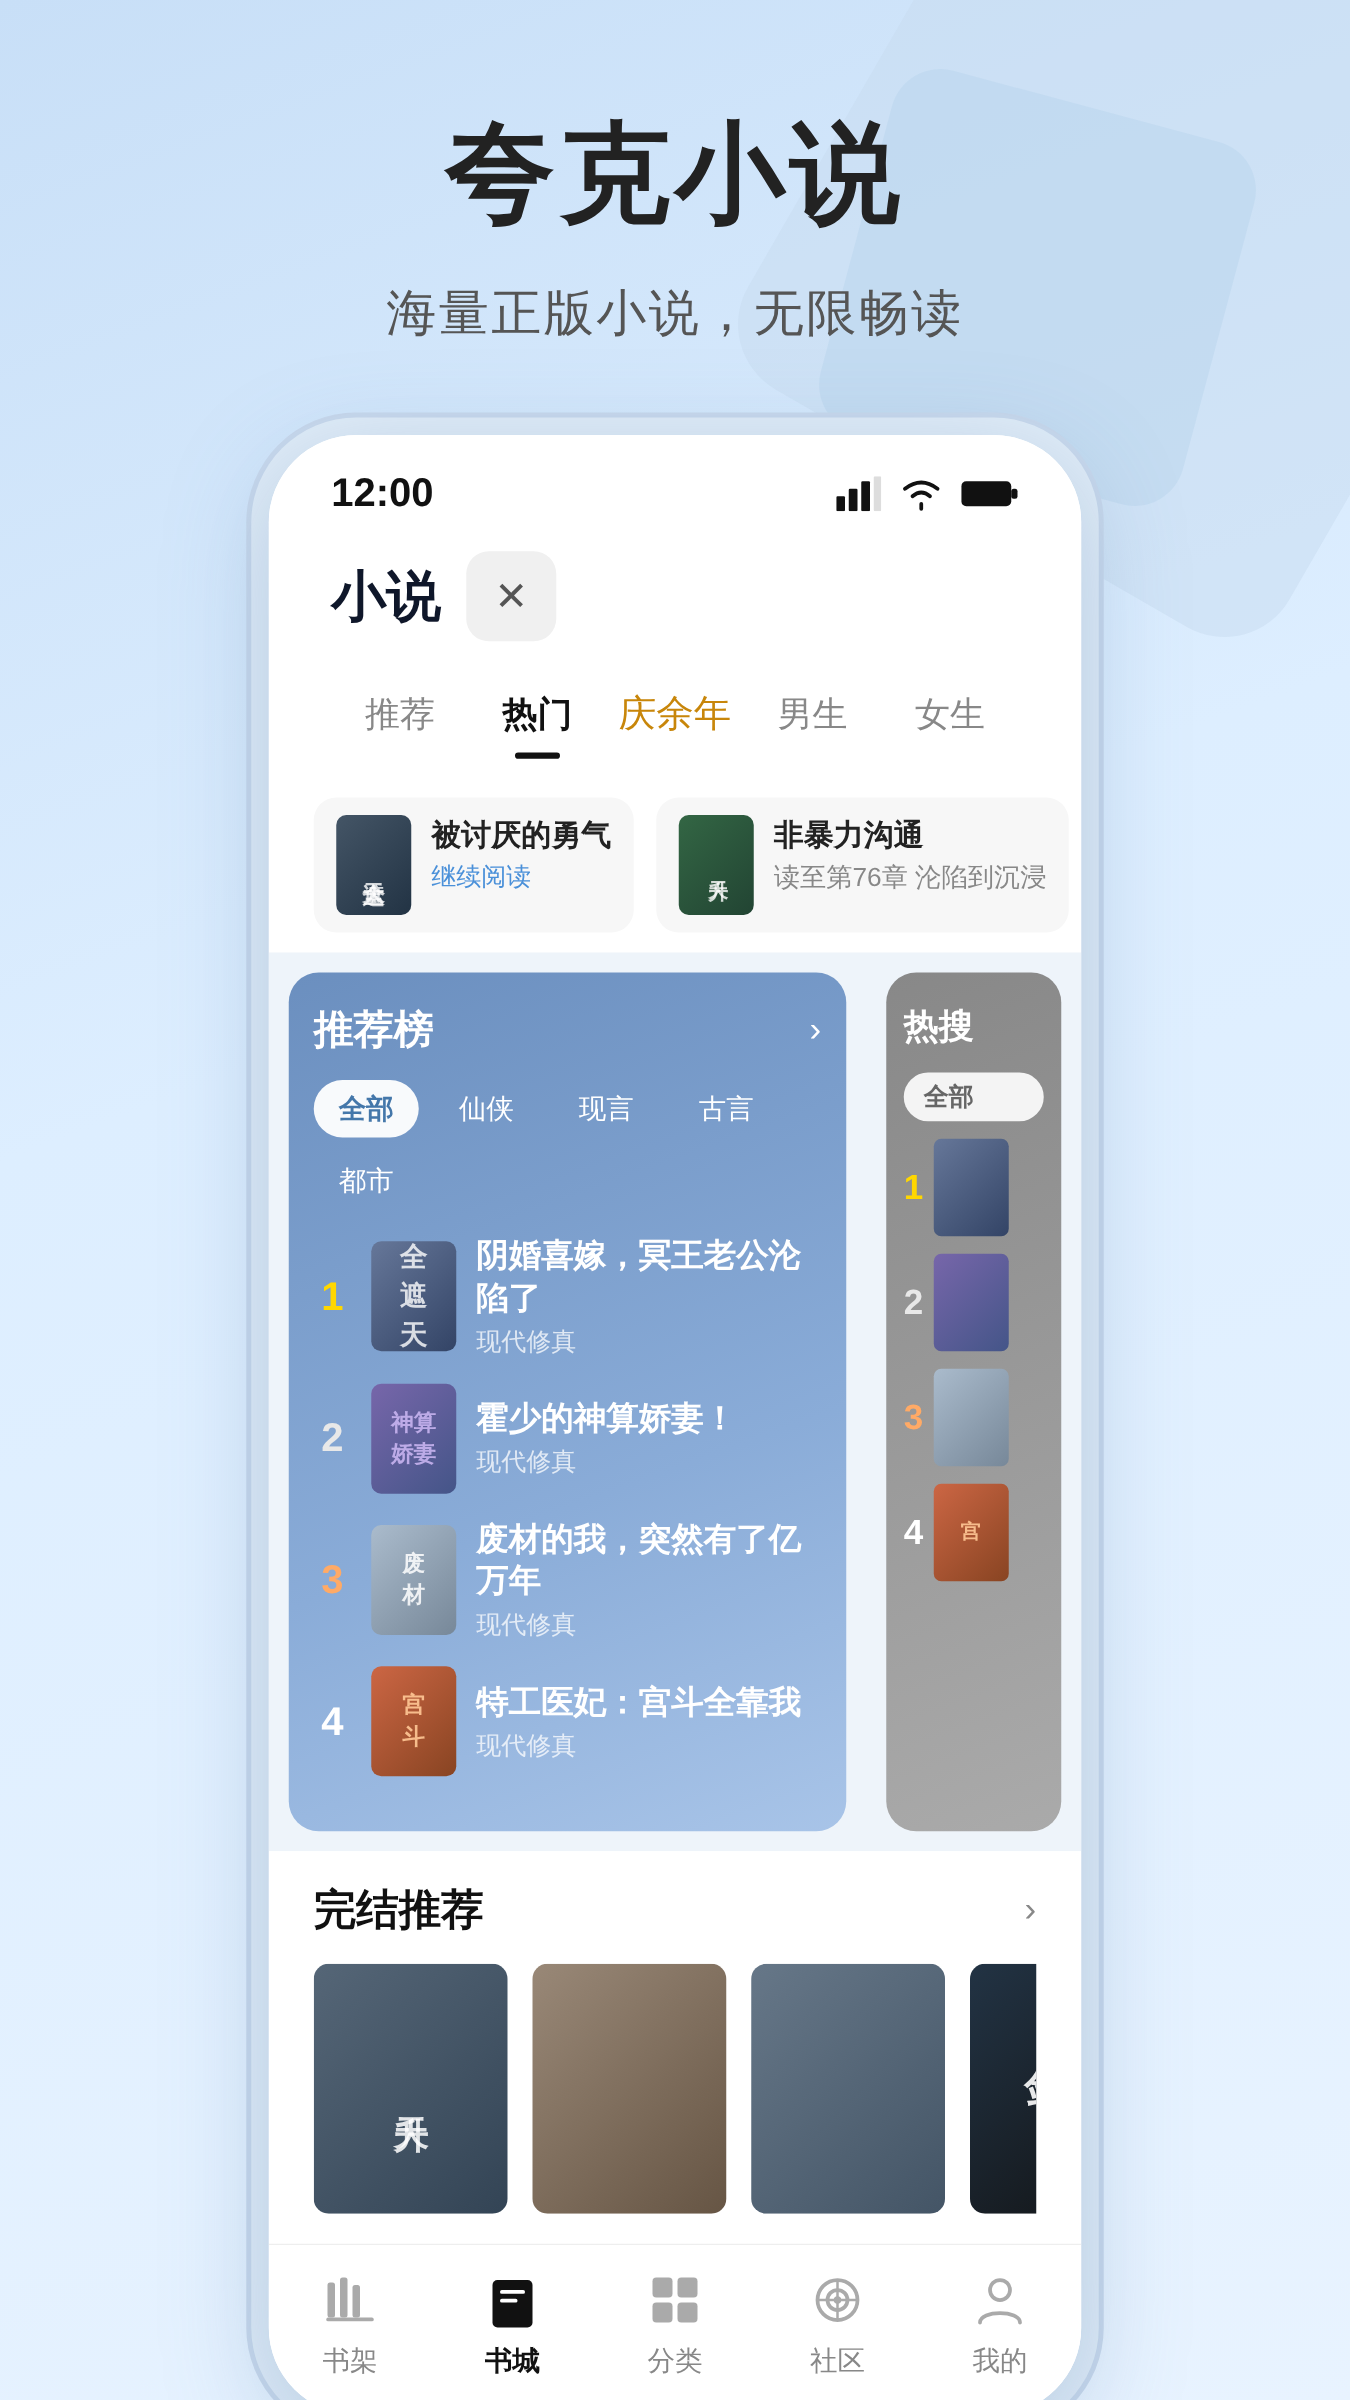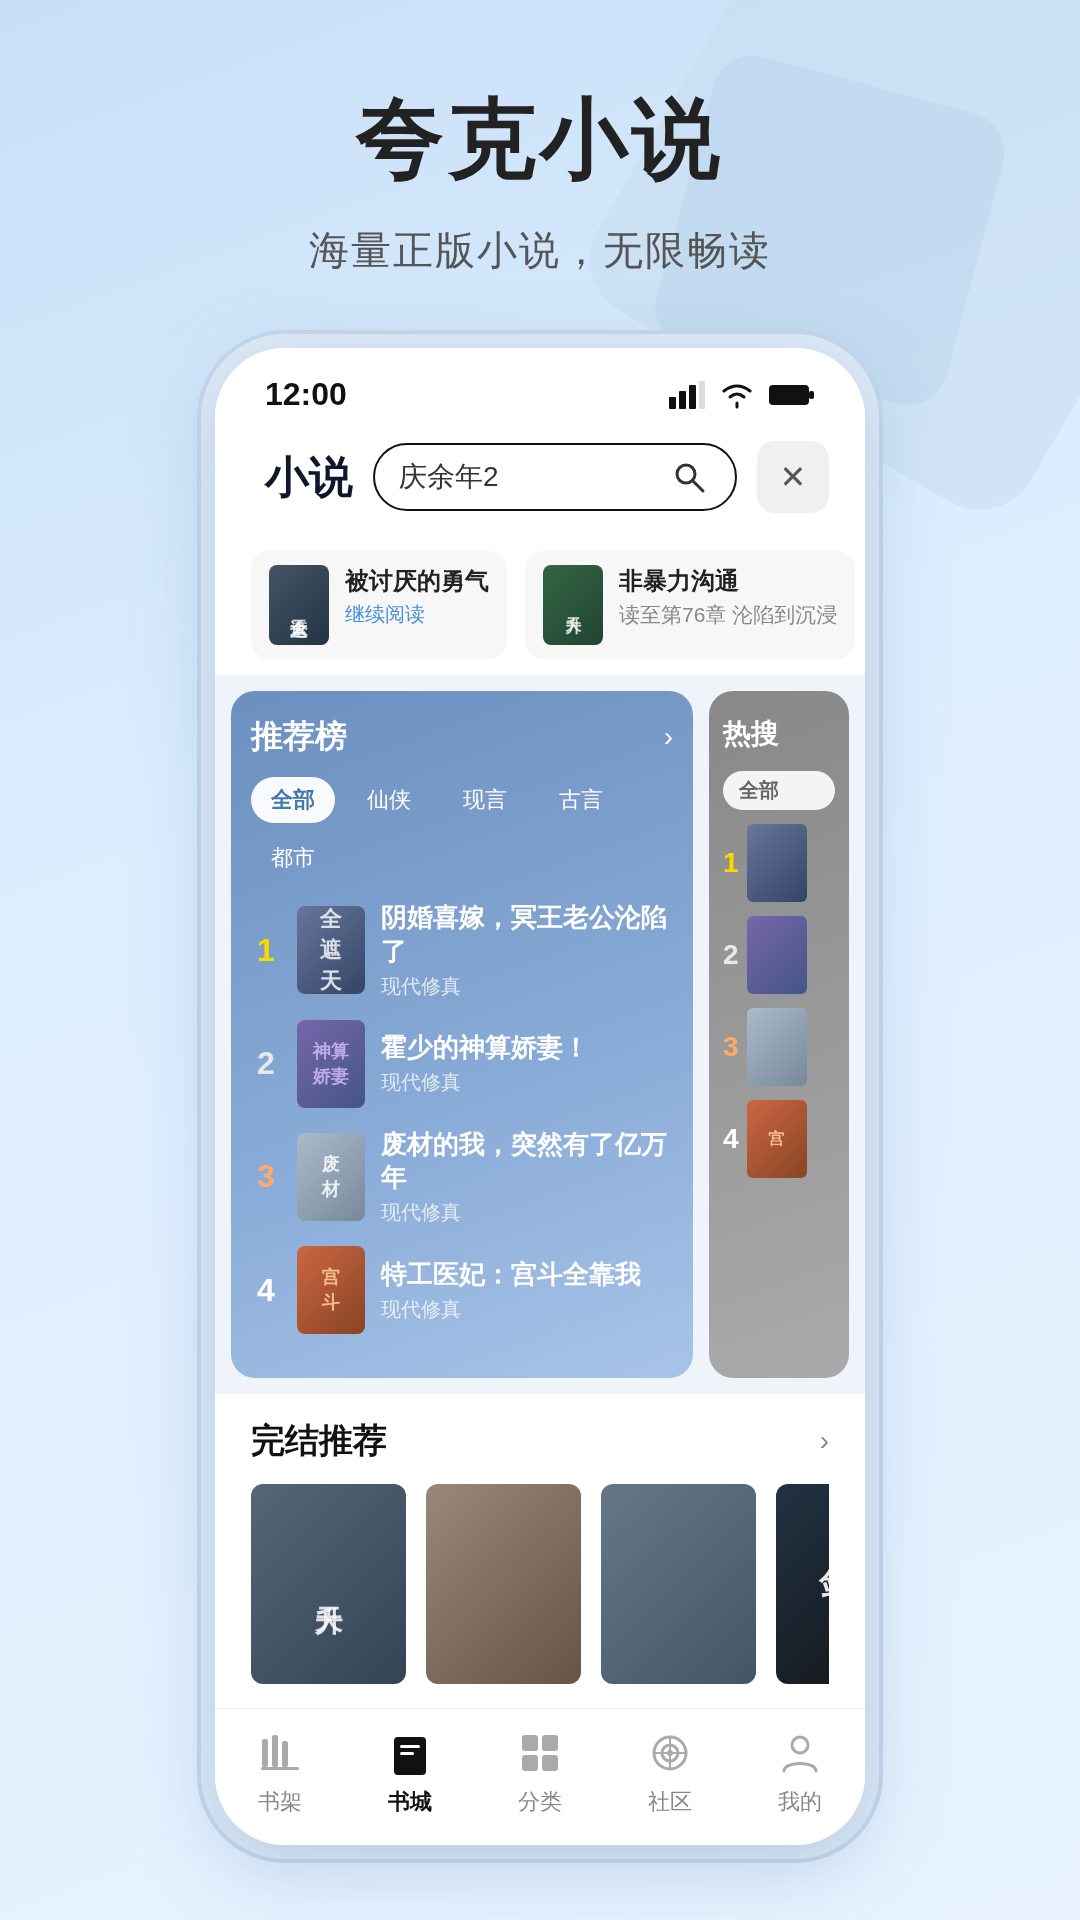--- a/index.html
+++ b/index.html
@@ -233,21 +233,21 @@
       white-space: nowrap;
       overflow: hidden;
       text-overflow: ellipsis;
     }
 
     
     .main-content {
       background: #eef4fa;
       padding: 16px;
       display: flex;
-      gap: 16px;
+      gap: 32px;
     }
 
     
     .ranking-section {
       flex: 1;
       background: linear-gradient(160deg, #6b8fbf 0%, #8aacd8 60%, #a8c4e8 100%);
       border-radius: 24px;
       padding: 24px 20px;
       overflow: hidden;
     }
@@ -459,34 +459,42 @@
 
         <svg width="46" height="26" viewBox="0 0 46 26">
           <rect x="0" y="3" width="40" height="20" rx="4" fill="#111"></rect>
           <rect x="40" y="9" width="5" height="8" rx="2" fill="#111"></rect>
         </svg>
       </div>
     </div>
 
     <div class="top-bar">
       <div class="section-title">小说</div>
-      <div class="search-box">
-        <span class="search-text">庆余年2</span>
-        <div class="search-icon-btn">
-          <svg width="36" height="36" viewBox="0 0 36 36" fill="none">
-            <circle cx="15" cy="15" r="9" stroke="#333" stroke-width="3"></circle>
-            <line x1="22" y1="22" x2="32" y2="32" stroke="#333" stroke-width="3" stroke-linecap="round"></line>
-          </svg>
-        </div>
-      </div>
       <div class="close-btn">
         <span>✕</span>
       </div>
     </div>
 
+    <div class="nav-tabs">
+      <div class="nav-tab">
+        <span>推荐</span>
+      </div>
+      <div class="nav-tab active">
+        <span>热门</span>
+      </div>
+      <div class="nav-tab special">
+        <span>庆余年</span>
+      </div>
+      <div class="nav-tab">
+        <span>男生</span>
+      </div>
+      <div class="nav-tab">
+        <span>女生</span>
+      </div>
+    </div>
 
     <div class="reading-cards">
       <div class="reading-card">
         <div class="book-cover-small" style="background: linear-gradient(135deg, #445566, #223344);">
           <span style="font-size:18px;color:rgba(255,255,255,0.8);writing-mode:vertical-rl;font-weight:700;">全遮天</span>
         </div>
         <div class="reading-info">
           <div class="reading-title">被讨厌的勇气</div>
           <div class="reading-status">继续阅读</div>
         </div>

